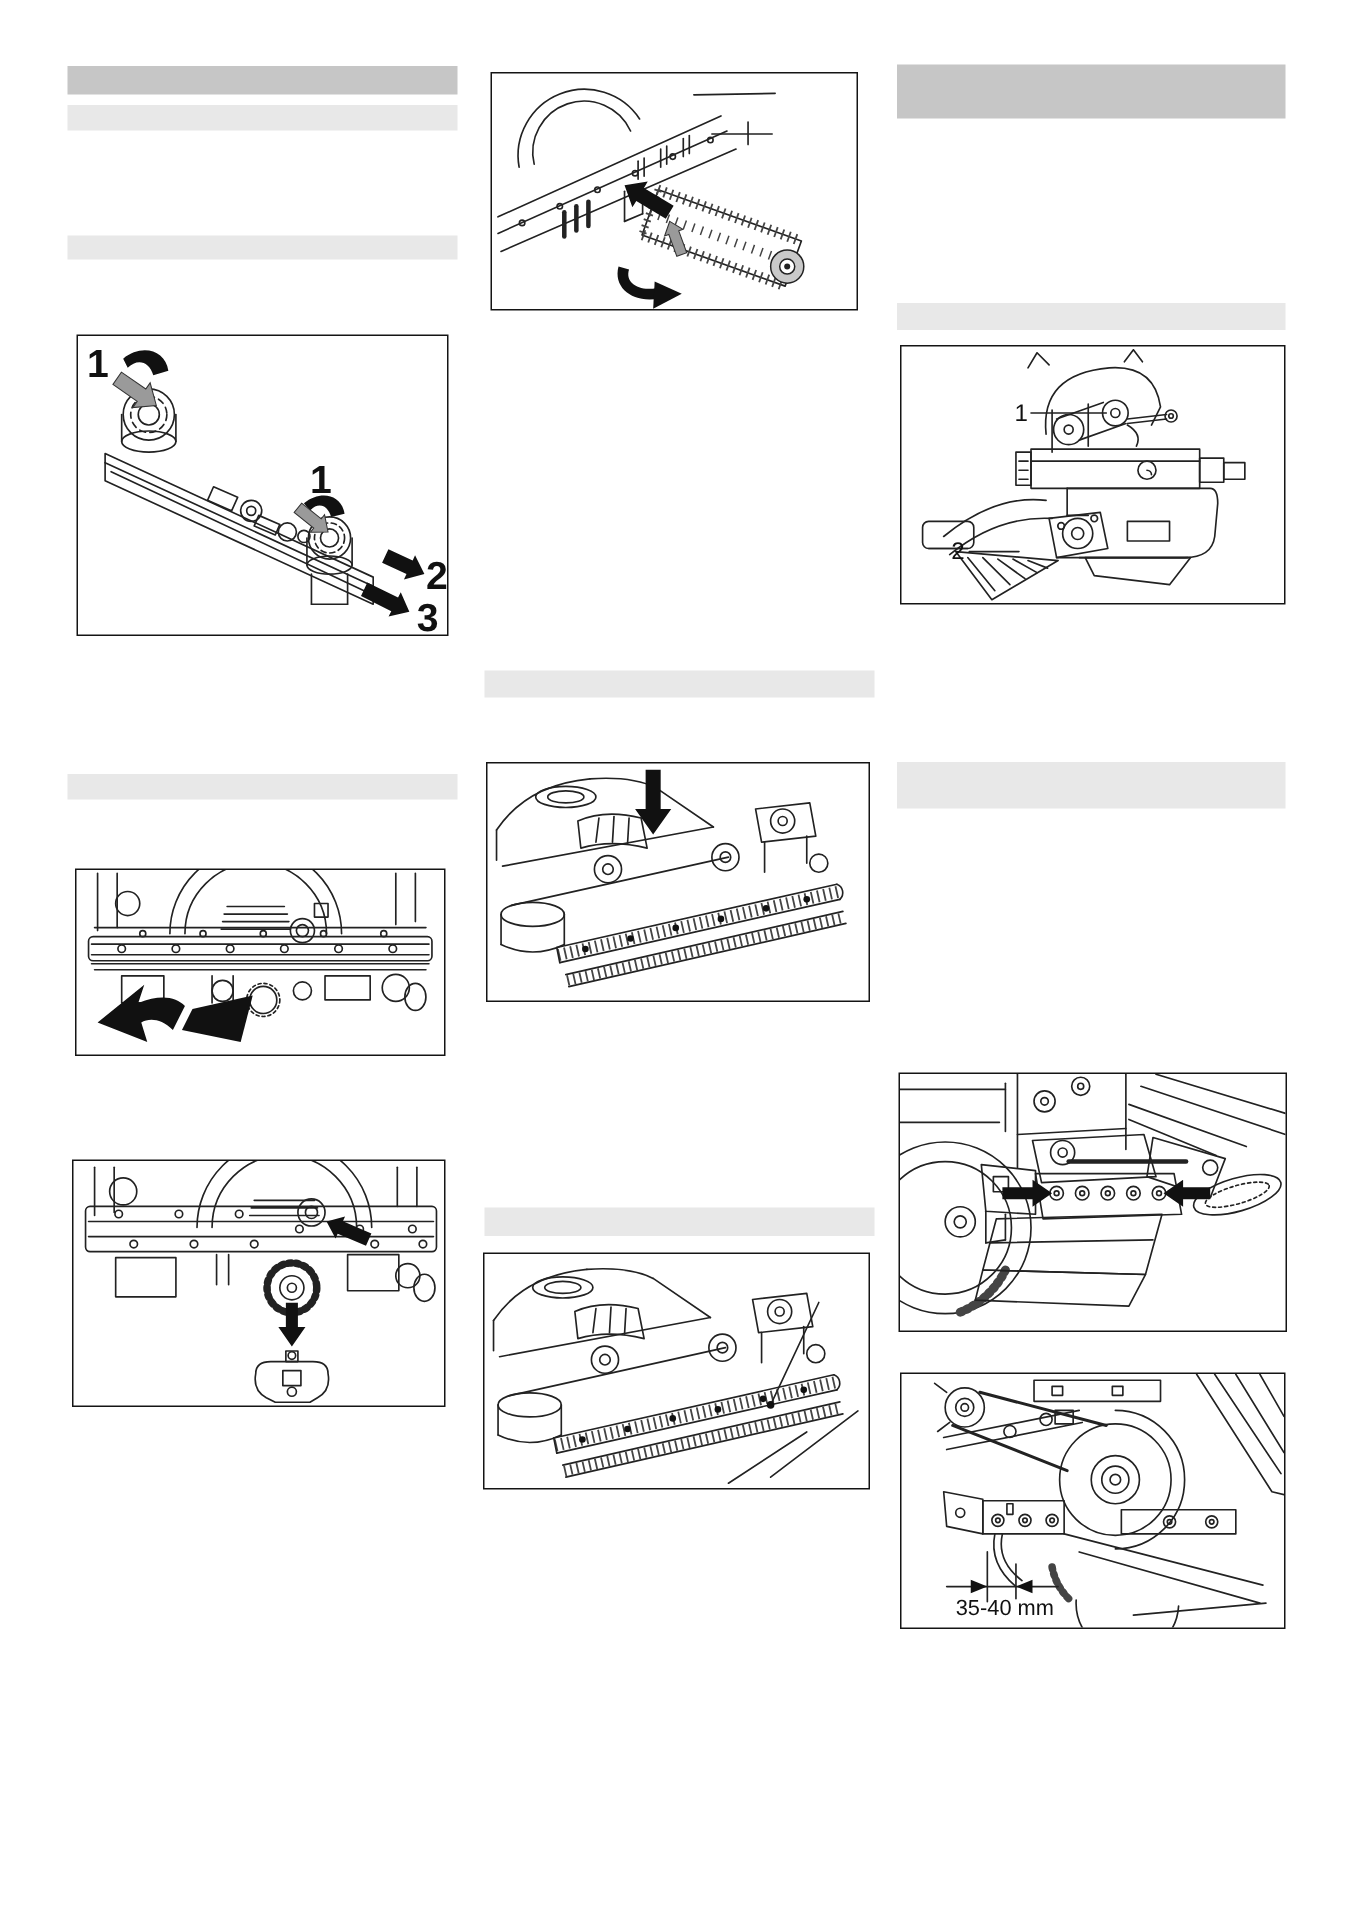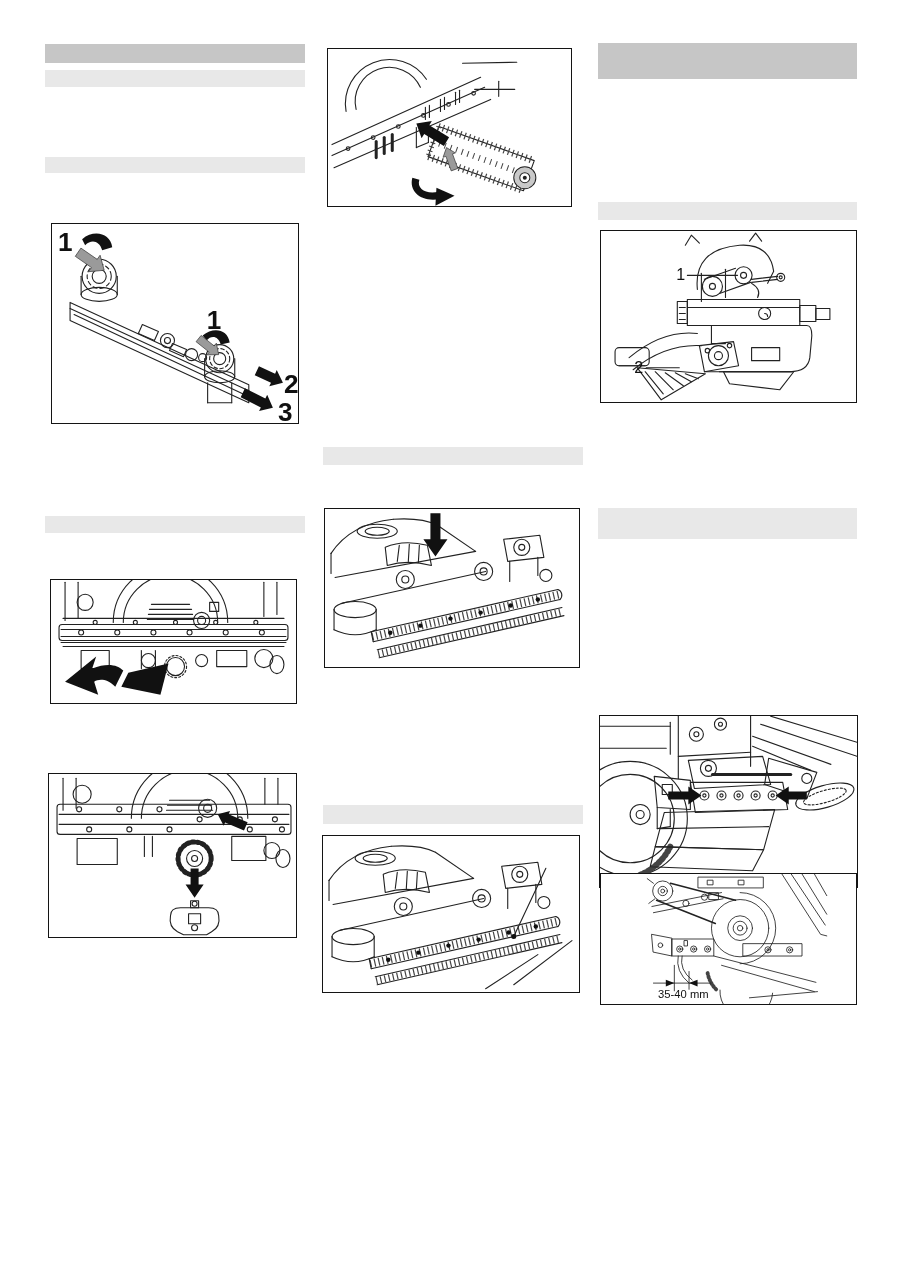--- a/index.html
+++ b/index.html
@@ -457,21 +457,21 @@
       <g class="art">
         <polygon points="64,96 174,93 163,133 55,130"></polygon>
         <polygon points="55,130 163,133 152,154 50,150"></polygon>
         <line x1="60" y1="112" x2="168" y2="110"></line>
       </g>
       <polygon class="blk" points="68,75 88,75 88,70 101,79 88,88 88,83 68,83"></polygon>
       <polygon class="blk" points="206,75 188,75 188,70 175,79 188,88 188,83 206,83"></polygon>
     </svg>
   </div>
 
-  <div class="fig" style="left:600px;top:873px;width:257px;height:132px">
+  <div class="fig" style="left:600px;top:915px;width:257px;height:171px">
     <svg viewBox="0 0 254 168">
       <g class="art">
         <rect x="88" y="4" width="84" height="14"></rect>
           <rect x="100" y="8" width="7" height="6"></rect>
           <rect x="140" y="8" width="7" height="6"></rect>
         <path d="M196,0 L246,78 L254,80"></path>
           <path d="M208,0 L252,66"></path>
           <path d="M222,0 L254,52"></path>
           <path d="M238,0 L254,28"></path>
         <circle cx="42" cy="22" r="13"></circle>

